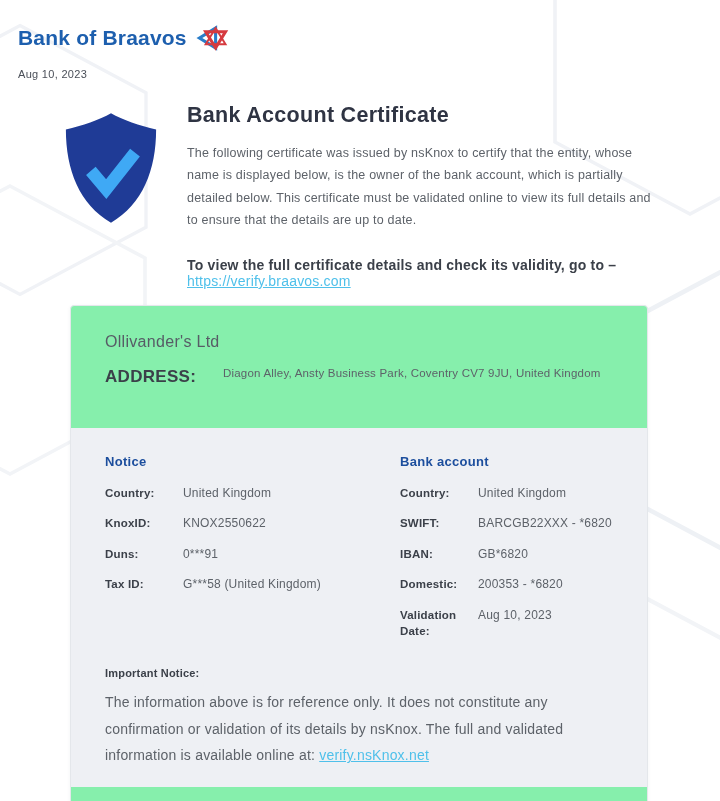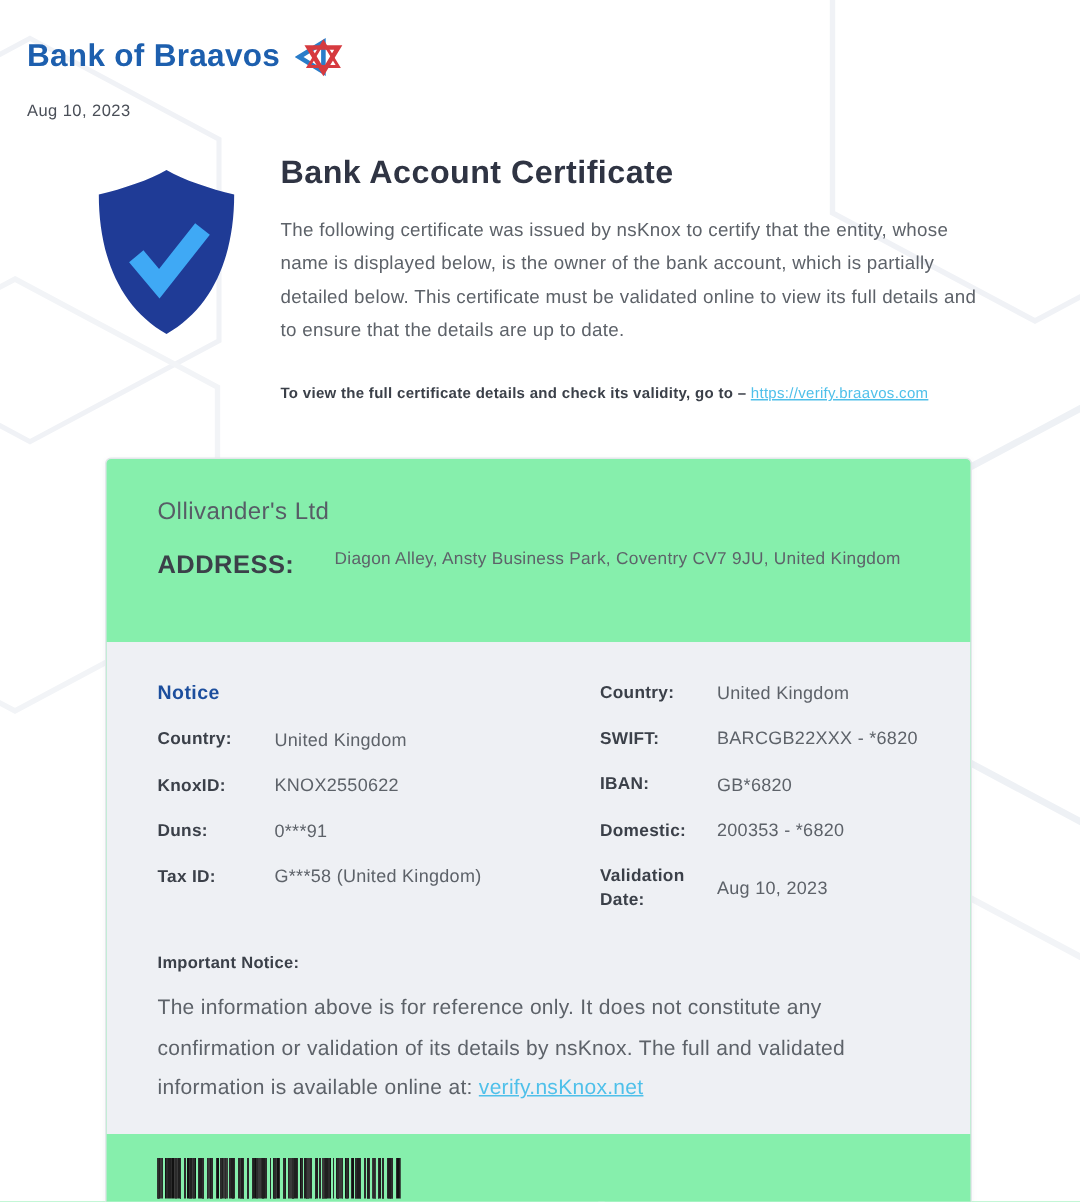--- a/index.html
+++ b/index.html
@@ -21,21 +21,21 @@
   .logo-text { font-size: 21px; font-weight: bold; color: #1d5fae; letter-spacing: 0.2px; }
   .logo-icon { width: 38px; height: 36px; }
   .header-date { font-size: 11px; color: #4a4f58; margin-top: 12px; letter-spacing: 0.3px; }
 
   
   .hero { position: absolute; top: 103px; left: 63px; display: flex; }
   .shield { width: 96px; height: 118px; flex: 0 0 96px; margin-top: 6px; }
   .hero-text { margin-left: 28px; width: 470px; }
   .page-title { font-size: 21.5px; font-weight: bold; color: #2f3443; letter-spacing: 0.3px; }
   .description { margin-top: 14px; font-size: 12.5px; line-height: 1.78; color: #5d6269; letter-spacing: 0.2px; }
-  .cta-line { margin-top: 26px; font-size: 10px; font-weight: bold; color: #3b4049; letter-spacing: 0.2px; }
+  .cta-line { margin-top: 26px; font-size: 14px; font-weight: bold; color: #3b4049; letter-spacing: 0.2px; }
   .cta-line a { color: #4fc0ea; font-weight: normal; text-decoration: underline; }
 
   
   .card {
     position: absolute; top: 305px; left: 70px;
     width: 578px; height: 584px;
     background: #86efac;
     border: 1px solid #e4e7eb;
     border-radius: 4px;
     box-shadow: 0 1px 4px rgba(40,50,70,0.05);
@@ -45,21 +45,21 @@
   .company-name { font-size: 16px; color: #575c66; letter-spacing: 0.3px; }
   .address-row { display: flex; margin-top: 16px; }
   .address-label { flex: 0 0 118px; font-size: 17px; font-weight: bold; color: #3b4049; letter-spacing: 0.3px; }
   .address-value { font-size: 11.5px; color: #5d6269; letter-spacing: 0.2px; }
 
   .panel { background: #eef0f4; min-height: 286px; padding: 26px 34px 18px 34px; }
   .columns { display: flex; }
   .col-payee { width: 295px; flex: 0 0 295px; }
   .col-bank { flex: 1; }
   .section-heading { font-size: 13px; font-weight: bold; color: #1c4e9d; letter-spacing: 0.3px; margin-bottom: 16px; }
-  .field-row { display: flex; align-items: center; margin-bottom: 13px; min-height: 16px; }
+  .field-row { display: flex; align-items: flex-start; margin-bottom: 13px; min-height: 16px; }
   .field-label { flex: 0 0 78px; font-size: 11.5px; font-weight: bold; color: #3b4049; line-height: 1.45; letter-spacing: 0.2px; }
   .field-value { font-size: 12px; color: #5d6269; letter-spacing: 0.2px; line-height: 1.45; }
 
   .notice { margin-top: 14px; }
   .notice-heading { font-size: 11px; font-weight: bold; color: #3b4049; letter-spacing: 0.2px; }
   .notice-text { margin-top: 10px; font-size: 14px; line-height: 1.9; color: #5d6269; letter-spacing: 0.2px; }
   .notice-text a { color: #4fc0ea; text-decoration: underline; }
 
   .card-footer { display: flex; justify-content: space-between; align-items: center; padding: 10px 22px 0 34px; height: 50px; }
   .barcode-wrap { display: flex; flex-direction: column; align-items: center; }
@@ -144,20 +144,21 @@
           <span class="field-label">Duns:</span>
           <span class="field-value">0***91</span>
         </div>
         <div class="field-row">
           <span class="field-label">Tax ID:</span>
           <span class="field-value">G***58 (United Kingdom)</span>
         </div>
       </div>
 
       <div class="col-bank">
+        <div class="section-heading">Bank account</div>
         <div class="field-row">
           <span class="field-label">Country:</span>
           <span class="field-value">United Kingdom</span>
         </div>
         <div class="field-row">
           <span class="field-label">SWIFT:</span>
           <span class="field-value">BARCGB22XXX - *6820</span>
         </div>
         <div class="field-row">
           <span class="field-label">IBAN:</span>

